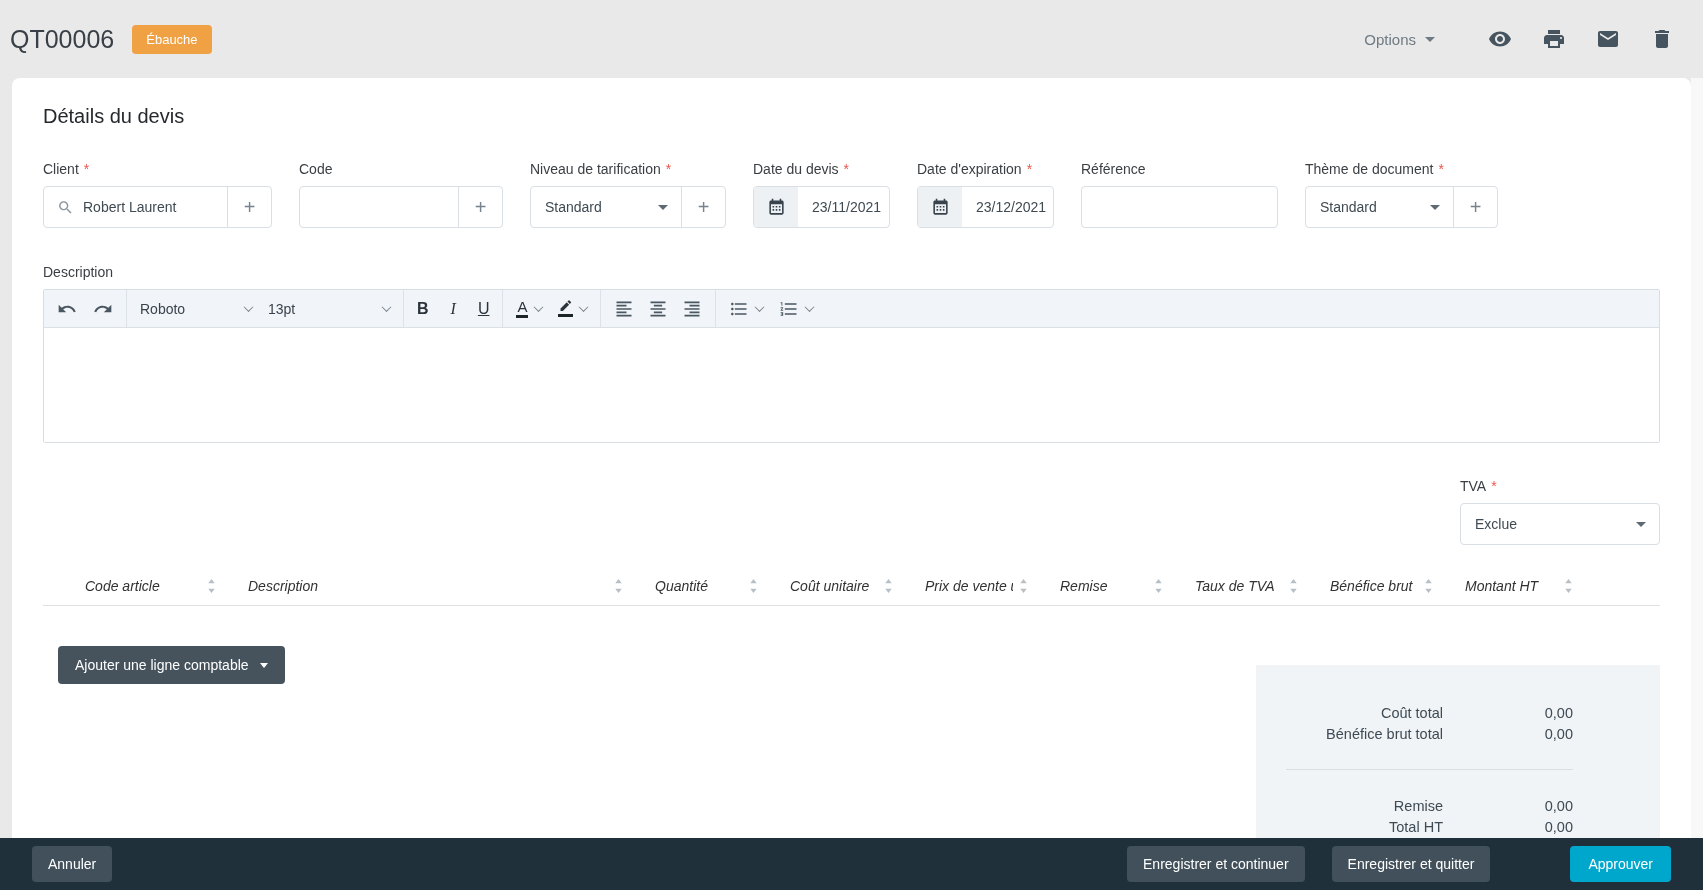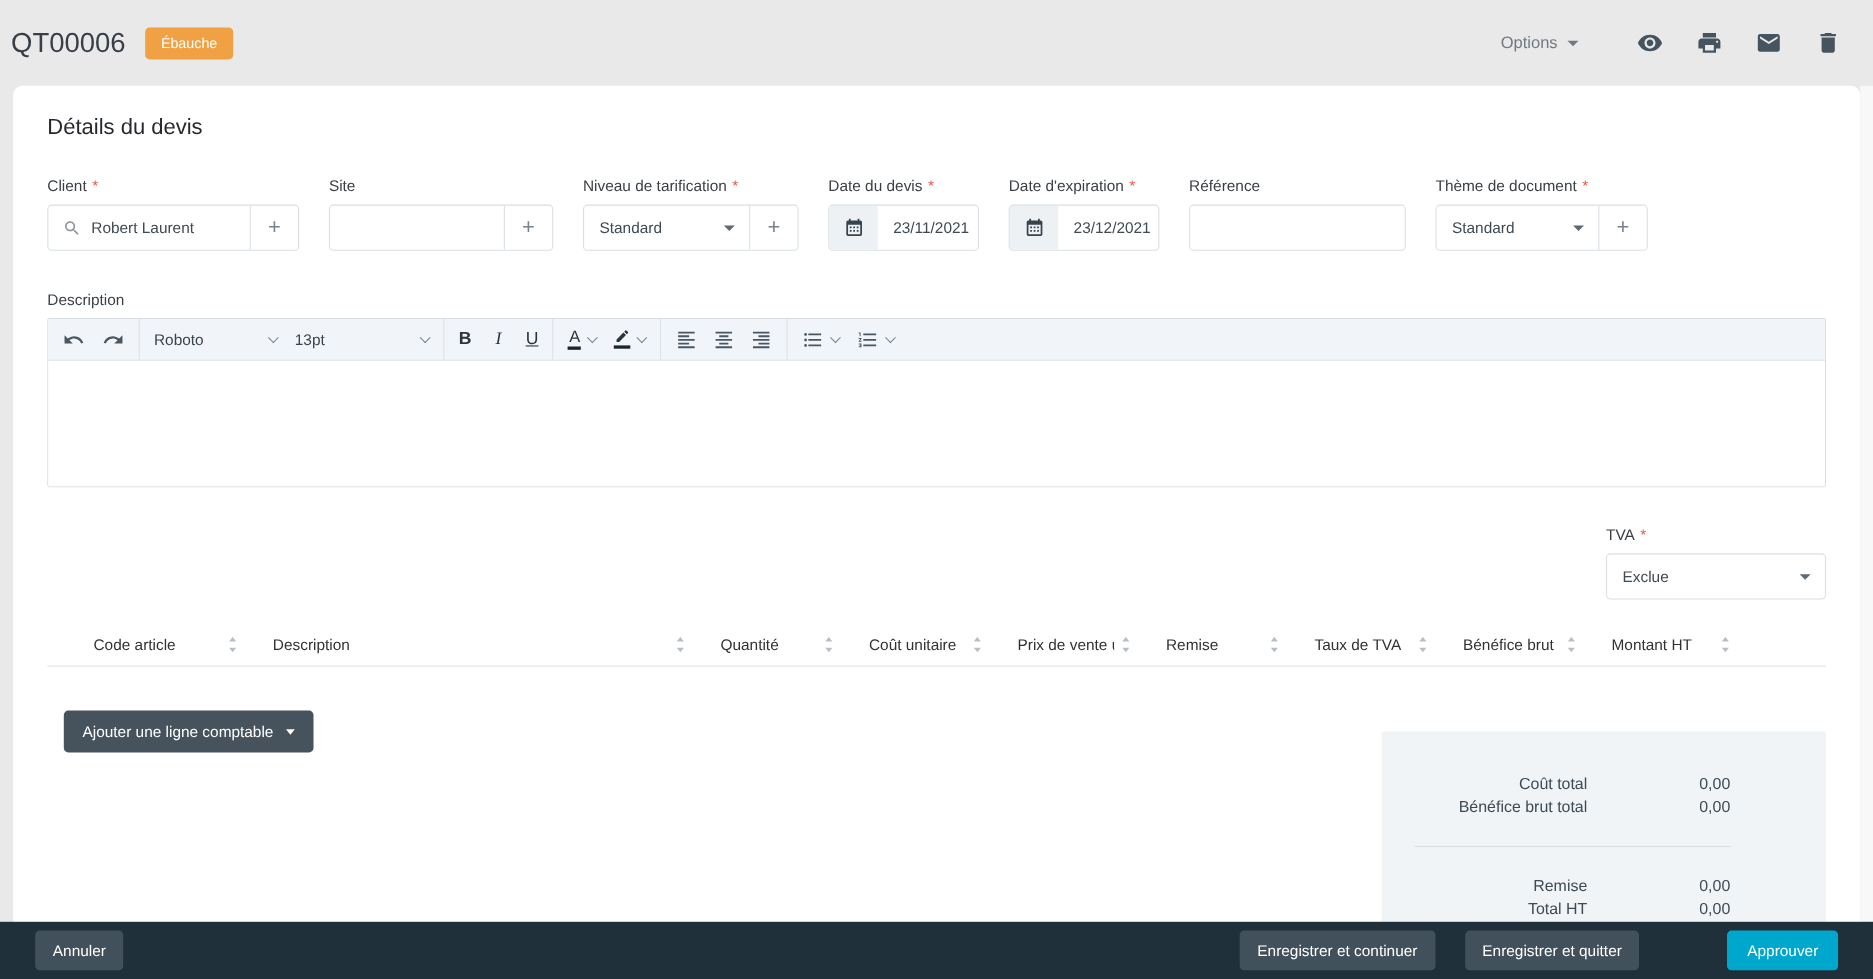--- a/index.html
+++ b/index.html
@@ -81,21 +81,21 @@
   .pair { display: flex; align-items: center; gap: 7px; }
   .rte-content { height: 114px; background: #fff; cursor: text; }
 
   
   .tva-wrap { margin-top: 35px; display: flex; justify-content: flex-end; }
   .tva-field { width: 200px; }
 
   
   .items-header { margin-top: 22px; display: flex; align-items: center; height: 39px;
                   border-bottom: 1px solid #e1e1e1; font-size: 14px; color: #323232; }
-  .col { display: flex; align-items: center; justify-content: space-between; padding-right: 32px; cursor: pointer; }
+  .col { display: flex; align-items: center; justify-content: space-between; padding-right: 32px; cursor: pointer; font-style: italic; }
   .col-1 { width: 205px; padding-left: 42px; }
   .col-2 { width: 407px; }
   .col-n { width: 135px; }
   .col-9 { width: 140px; }
   .sort-ic { width: 9px; height: 14px; flex: 0 0 auto; margin-left: 6px; }
   .sort-ic svg { width: 9px; height: 14px; fill: #b7bec4; }
 
   
   .bottom-row { display: flex; align-items: flex-start; justify-content: space-between; }
   .add-line-btn { margin-top: 40px; margin-left: 15px; background: #46535d; color: #fff;
@@ -173,21 +173,21 @@
         </span>
         <span class="val">Robert Laurent</span>
         <span class="addon-plus">
             <span>+</span>
           </span>
       </div>
     </div>
 
     <div class="w-site">
       <div class="field-label">
-        <span>Site</span>
+        <span>Code</span>
       </div>
       <div class="control">
         <span class="val" style="padding-left:14px"></span>
         <span class="addon-plus">
             <span>+</span>
           </span>
       </div>
     </div>
 
     <div class="w-level">

